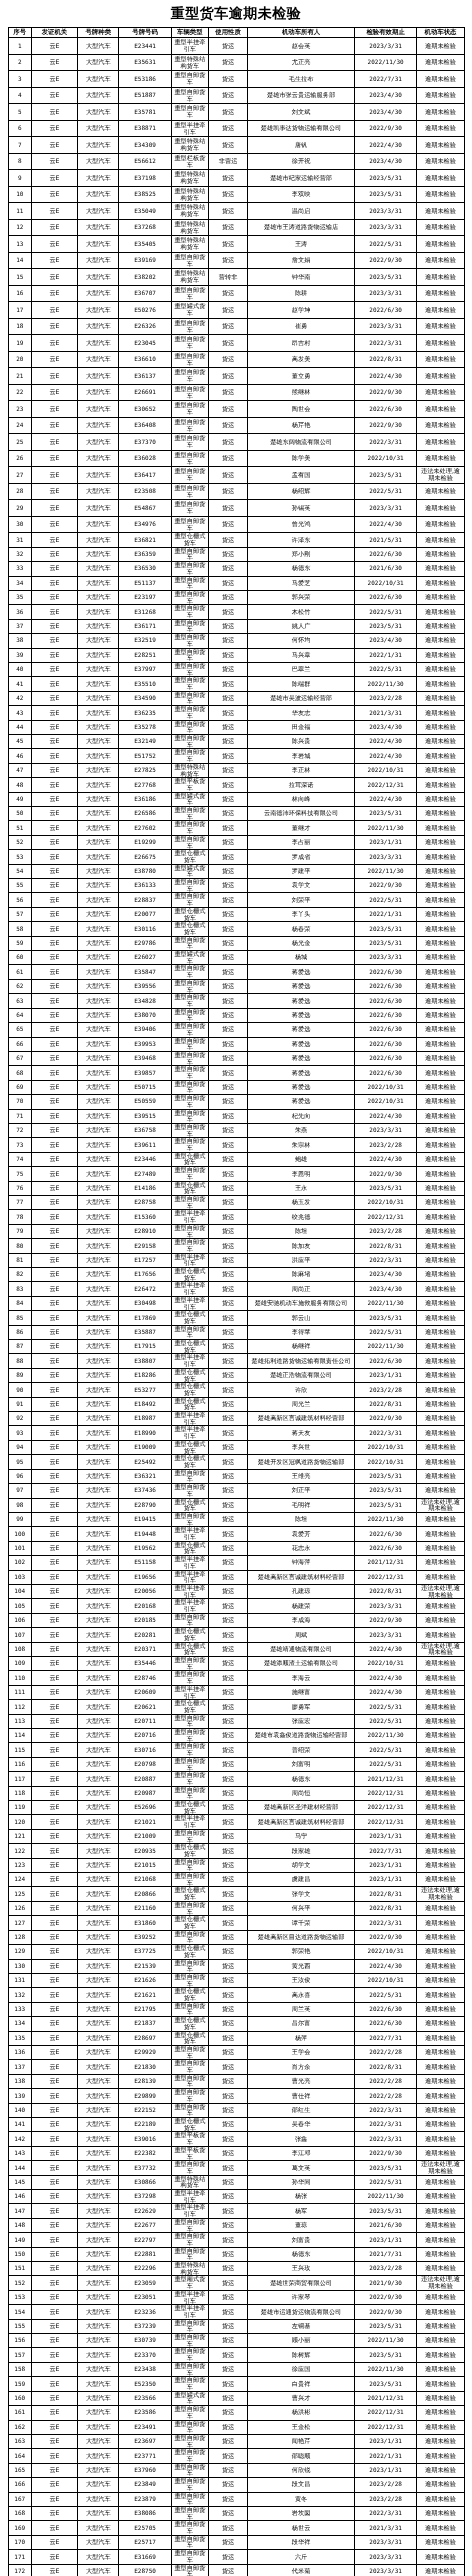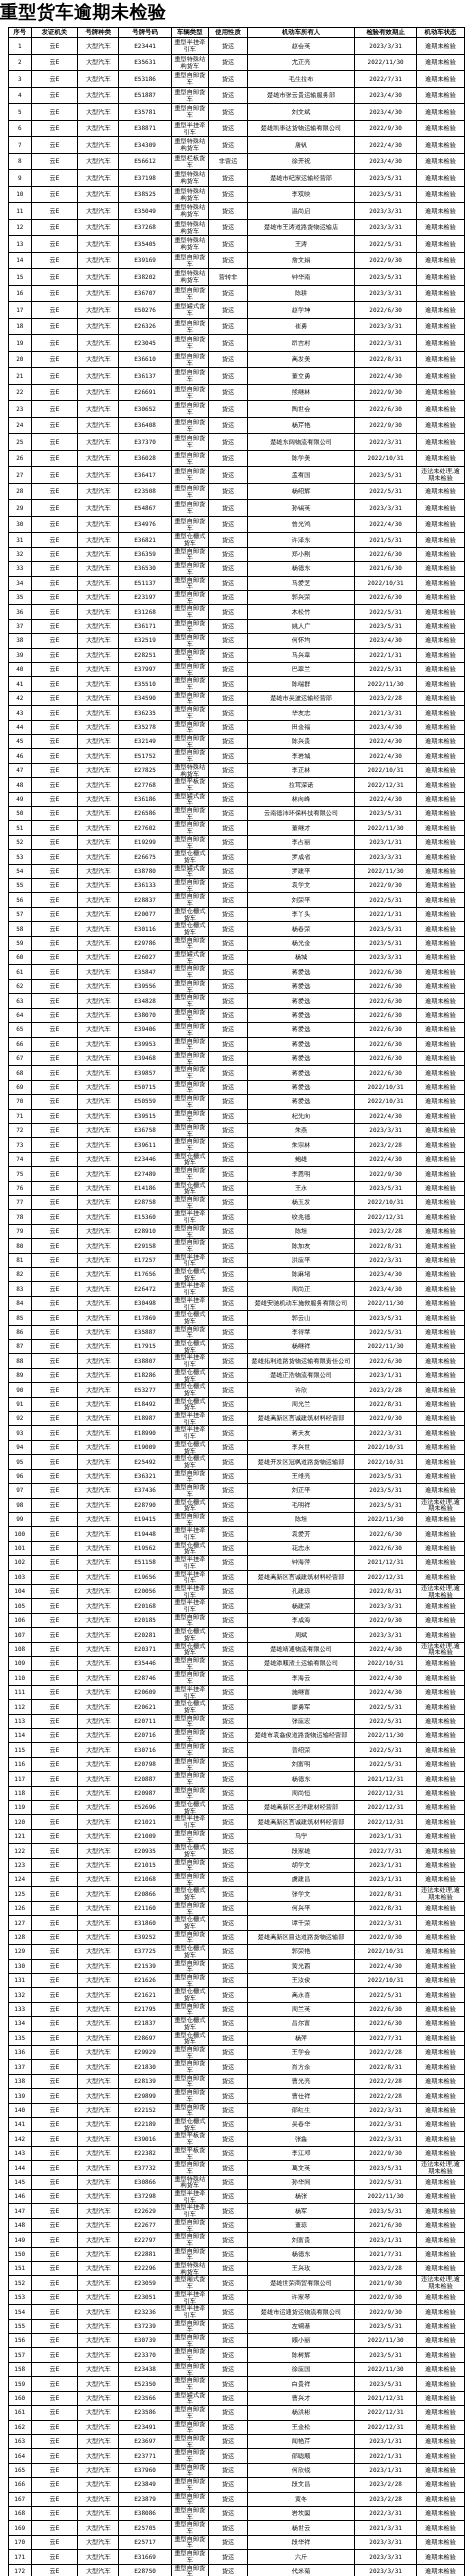--- a/index.html
+++ b/index.html
@@ -1,19 +1,19 @@
 <!DOCTYPE html>
 <html style="font-size:8.2px"><head>
 <meta charset="utf-8">
 <style>
   html, body { margin: 0; padding: 0; background: #ffffff; }
   body { width: 472px; font-family: "DejaVu Sans", sans-serif; color: #000; }
   .title {
-    font-family: Liberation Mono, monospace; font-weight: bold;
-    font-size: 18px; letter-spacing: 0.5px; height: 27px; line-height: 27px;
+    text-align: center; font-family: Liberation Sans, sans-serif; font-weight: bold;
+    font-size: 14px; letter-spacing: 0.5px; height: 27px; line-height: 27px;
   }
   table { border-collapse: collapse; margin-left: 7.7px; width: 457px; table-layout: fixed; }
   th, td {
     border: 0.5px solid #000; text-align: center; vertical-align: middle;
     font-size: 6.2px; padding: 0 1px; line-height: 6.7px; overflow: hidden;
   }
   th { height: 9.3px; font-weight: bold; font-size: 6.4px; }
   tr.r1 td { height: 15.5px; }
   tr.r2 td { height: 12.7px; }
   td.num, td.plate, td.date { font-family: "DejaVu Sans Mono", monospace; font-size: 6px; }

